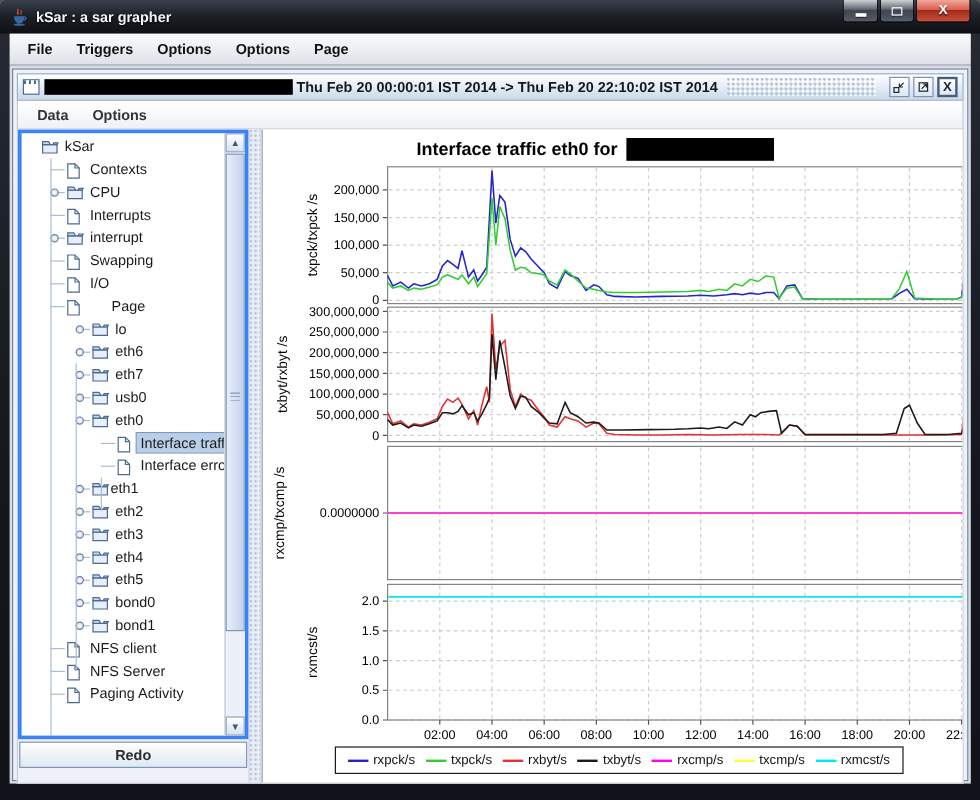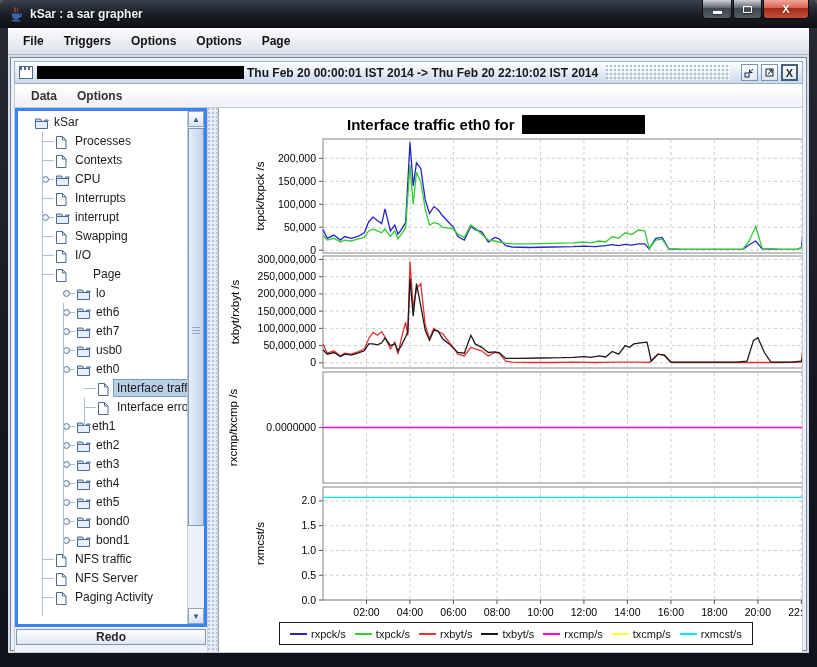--- a/index.html
+++ b/index.html
@@ -170,28 +170,20 @@
                       <path d="M10 4.5 h3.5 l0.8 -1.5 h-3.5 z" fill="#aec4e0" stroke="#4c6a90"></path>
                     </svg></span>
                   <span class="tlabel" style="left: 33px;">kSar</span>
                 </div>
                 <div class="tree-row">
                   <span class="conn" style="left: 24px; width: 12px;"></span>
                   <span class="tico" style="left: 37px;"><svg width="12" height="15" viewBox="0 0 12 15">
                       <path d="M1.5 1.5 h6 l3.5 3.5 v8.5 h-9.5 z" fill="#ffffff" stroke="#4c6a90"></path>
                       <path d="M7.5 1.5 v3.5 h3.5" fill="none" stroke="#4c6a90"></path>
                     </svg></span>
-                  <span class="tlabel" style="left: 54px;">Processes</span>
-                </div>
-                <div class="tree-row">
-                  <span class="conn" style="left: 24px; width: 12px;"></span>
-                  <span class="tico" style="left: 37px;"><svg width="12" height="15" viewBox="0 0 12 15">
-                      <path d="M1.5 1.5 h6 l3.5 3.5 v8.5 h-9.5 z" fill="#ffffff" stroke="#4c6a90"></path>
-                      <path d="M7.5 1.5 v3.5 h3.5" fill="none" stroke="#4c6a90"></path>
-                    </svg></span>
                   <span class="tlabel" style="left: 54px;">Contexts</span>
                 </div>
                 <div class="tree-row">
                   <span class="conn" style="left: 24px; width: 12px;"></span>
                   <span class="handle" style="left: 24px;"></span>
                   <span class="tico" style="left: 37px;"><svg width="15" height="13" viewBox="0 0 15 13">
                       <path d="M1.5 4.5 v7 h12 v-7 z" fill="#e7eefc" stroke="#4c6a90"></path>
                       <path d="M1.5 4.5 v-2.5 h5 l1.5 2.5 z" fill="#c8d8f0" stroke="#4c6a90"></path>
                       <path d="M10 4.5 h3.5 l0.8 -1.5 h-3.5 z" fill="#aec4e0" stroke="#4c6a90"></path>
                     </svg></span>
@@ -374,21 +366,21 @@
                       <path d="M10 4.5 h3.5 l0.8 -1.5 h-3.5 z" fill="#aec4e0" stroke="#4c6a90"></path>
                     </svg></span>
                   <span class="tlabel" style="left: 75px;">bond1</span>
                 </div>
                 <div class="tree-row">
                   <span class="conn" style="left: 24px; width: 12px;"></span>
                   <span class="tico" style="left: 37px;"><svg width="12" height="15" viewBox="0 0 12 15">
                       <path d="M1.5 1.5 h6 l3.5 3.5 v8.5 h-9.5 z" fill="#ffffff" stroke="#4c6a90"></path>
                       <path d="M7.5 1.5 v3.5 h3.5" fill="none" stroke="#4c6a90"></path>
                     </svg></span>
-                  <span class="tlabel" style="left: 54px;">NFS traffic</span>
+                  <span class="tlabel" style="left: 54px;">NFS client</span>
                 </div>
                 <div class="tree-row">
                   <span class="conn" style="left: 24px; width: 12px;"></span>
                   <span class="tico" style="left: 37px;"><svg width="12" height="15" viewBox="0 0 12 15">
                       <path d="M1.5 1.5 h6 l3.5 3.5 v8.5 h-9.5 z" fill="#ffffff" stroke="#4c6a90"></path>
                       <path d="M7.5 1.5 v3.5 h3.5" fill="none" stroke="#4c6a90"></path>
                     </svg></span>
                   <span class="tlabel" style="left: 54px;">NFS Server</span>
                 </div>
                 <div class="tree-row">

